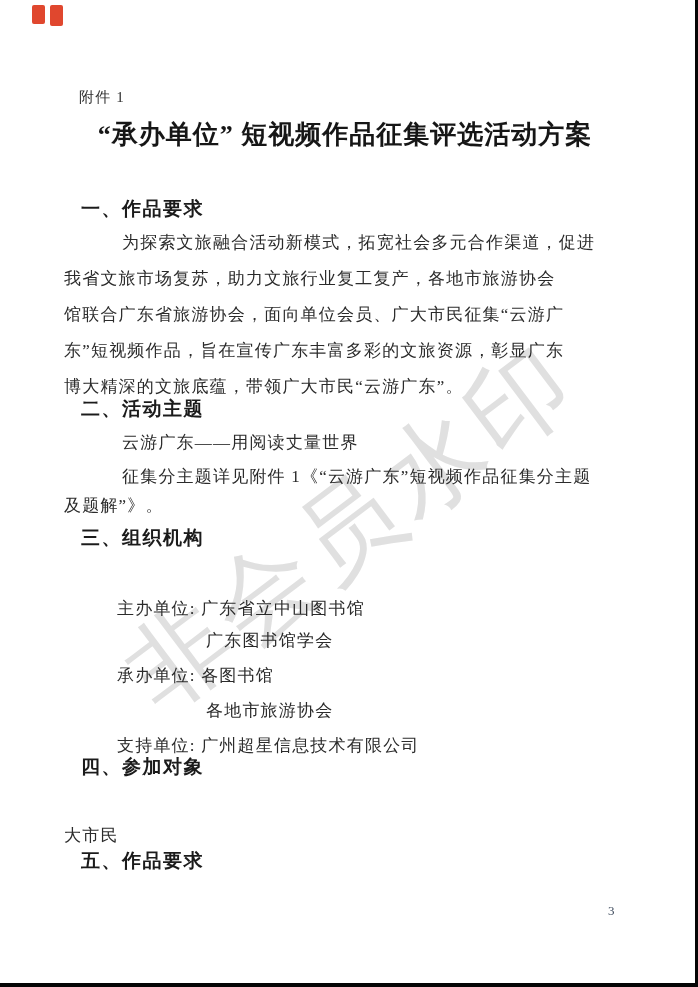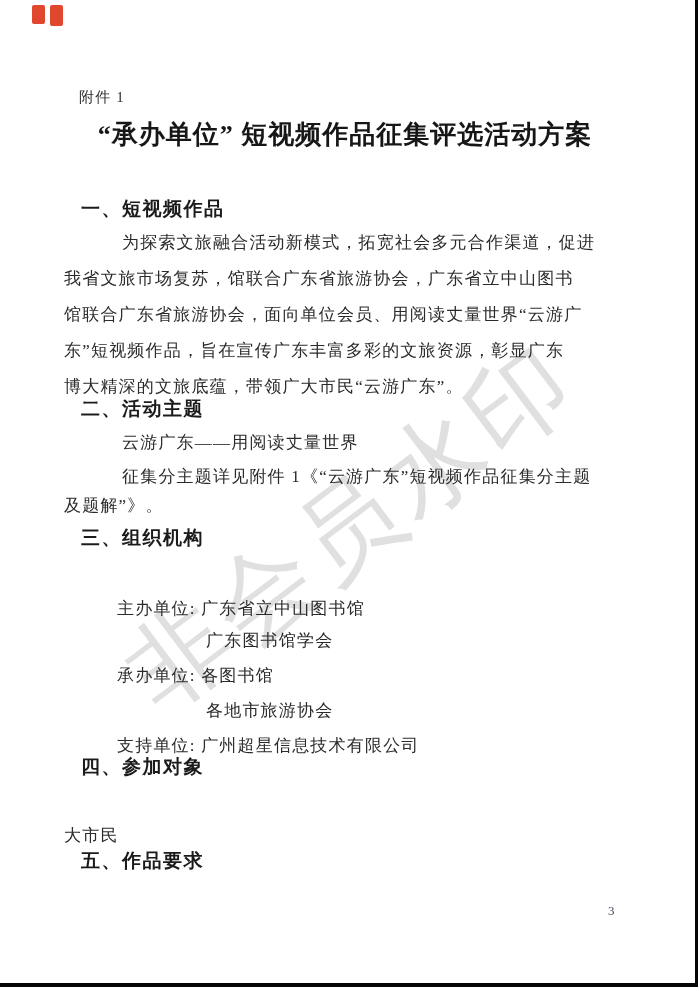--- a/index.html
+++ b/index.html
@@ -109,24 +109,24 @@
 <div class="page">
 
   <div class="red-mark m1"></div>
   <div class="red-mark m2"></div>
 
   <div class="watermark">非会员水印</div>
 
   <div class="txt attachment">附件 1</div>
   <div class="txt doc-title">“承办单位” 短视频作品征集评选活动方案</div>
 
-  <div class="txt heading h1">一、短视频作品</div>
+  <div class="txt heading h1">一、作品要求</div>
   <div class="txt s1l1">为探索文旅融合活动新模式，拓宽社会多元合作渠道，促进</div>
-  <div class="txt s1l2">我省文旅市场复苏，馆联合广东省旅游协会，广东省立中山图书</div>
-  <div class="txt s1l3">馆联合广东省旅游协会，面向单位会员、用阅读丈量世界“云游广</div>
+  <div class="txt s1l2">我省文旅市场复苏，助力文旅行业复工复产，各地市旅游协会</div>
+  <div class="txt s1l3">馆联合广东省旅游协会，面向单位会员、广大市民征集“云游广</div>
   <div class="txt s1l4">东”短视频作品，旨在宣传广东丰富多彩的文旅资源，彰显广东</div>
   <div class="txt s1l5">博大精深的文旅底蕴，带领广大市民“云游广东”。</div>
 
   <div class="txt heading h2">二、活动主题</div>
   <div class="txt s2l1">云游广东——用阅读丈量世界</div>
   <div class="txt s2l2">征集分主题详见附件 1《“云游广东”短视频作品征集分主题</div>
   <div class="txt s2l3">及题解”》。</div>
 
   <div class="txt heading h3">三、组织机构</div>
   <div class="txt s3l1">主办单位: 广东省立中山图书馆</div>

